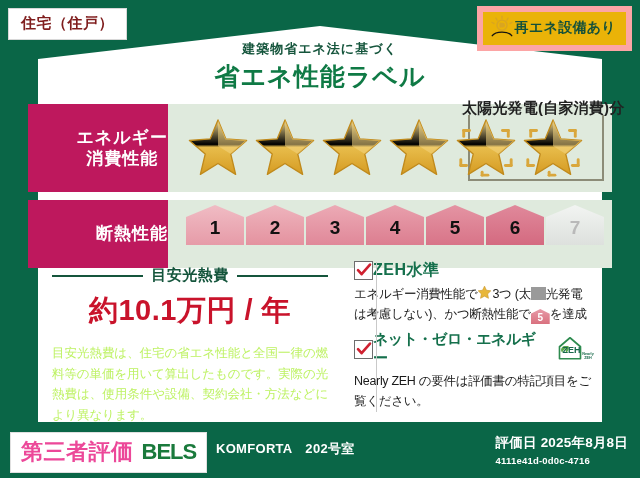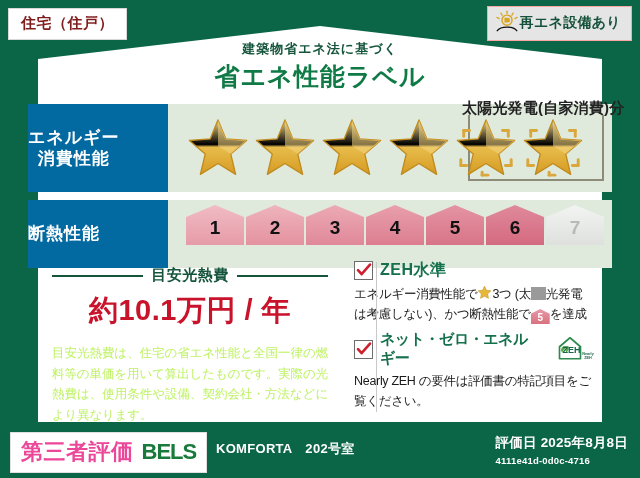--- a/index.html
+++ b/index.html
@@ -24,37 +24,37 @@
 
   
   .badge-type{
     position:absolute;left:8px;top:8px;z-index:5;
     background:#fff;border:1px solid #d8d8d8;
     padding:5px 12px 6px;
     font-size:15px;font-weight:bold;color:#7f1d1d;letter-spacing:.5px;
   }
   .badge-renew{
     position:absolute;right:8px;top:6px;z-index:5;
-    background:#e5e5e5;border:1px solid #fca5a5;
+    background:#eab308;border:6px solid #fca5a5;
     padding:3px 10px 4px 6px;
     display:flex;align-items:center;
   }
   .badge-renew .txt{font-size:14px;font-weight:bold;color:#14503a;letter-spacing:.3px;}
   .sun-icon{width:26px;height:26px;display:block;}
 
   
   .title-wrap{position:absolute;left:0;top:40px;width:640px;text-align:center;z-index:4;}
   .title-sub{font-size:13px;font-weight:bold;color:#15553c;letter-spacing:1px;}
   .title-main{font-size:25px;font-weight:bold;color:#0f7a45;letter-spacing:1px;margin-top:2px;}
 
   
   .row{position:absolute;z-index:3;display:flex;align-items:stretch;}
   .row-label{
-    background:#0369a1;color:#fff;font-weight:bold;
-    display:flex;align-items:center;justify-content:flex-start;text-align:center;
+    background:#be185d;color:#fff;font-weight:bold;
+    display:flex;align-items:center;justify-content:flex-end;text-align:center;
     letter-spacing:1px;line-height:1.25;
   }
   .row-panel{background:#dfeadd;position:relative;flex:1;}
 
   #row-energy{left:28px;top:104px;width:584px;height:88px;}
   #row-energy .row-label{width:140px;font-size:17px;}
   #row-insul{left:28px;top:200px;width:584px;height:68px;}
   #row-insul .row-label{width:140px;font-size:17px;}
 
   
@@ -94,21 +94,21 @@
   .cost-value{
     text-align:center;font-size:29px;font-weight:bold;color:#c9132b;
     letter-spacing:.5px;margin-top:6px;
   }
   .cost-note{
     margin-top:12px;font-size:12.5px;color:#bef264;line-height:1.65;
     text-align:justify;letter-spacing:-.2px;
   }
 
   .zeh-block{margin-bottom:6px;}
-  .zeh-head{display:flex;align-items:center;gap:7px;}
+  .zeh-head{display:flex;align-items:center;}
   .checkbox{
     width:17px;height:17px;border:1.4px solid #6d6d6d;background:#fff;
     position:relative;flex:0 0 auto;
   }
   .checkbox svg{position:absolute;left:1px;top:0px;width:16px;height:16px;}
   .zeh-title{font-size:16px;font-weight:bold;color:#15704c;letter-spacing:.5px;}
   .zeh-title.wide{letter-spacing:-.5px;font-size:15px;}
   .zeh-text{font-size:12.5px;color:#1a1a1a;line-height:1.6;margin-top:3px;letter-spacing:-.3px;}
   .inline-star{display:inline-block;vertical-align:-2px;width:15px;height:15px;}
   .inline-house{

